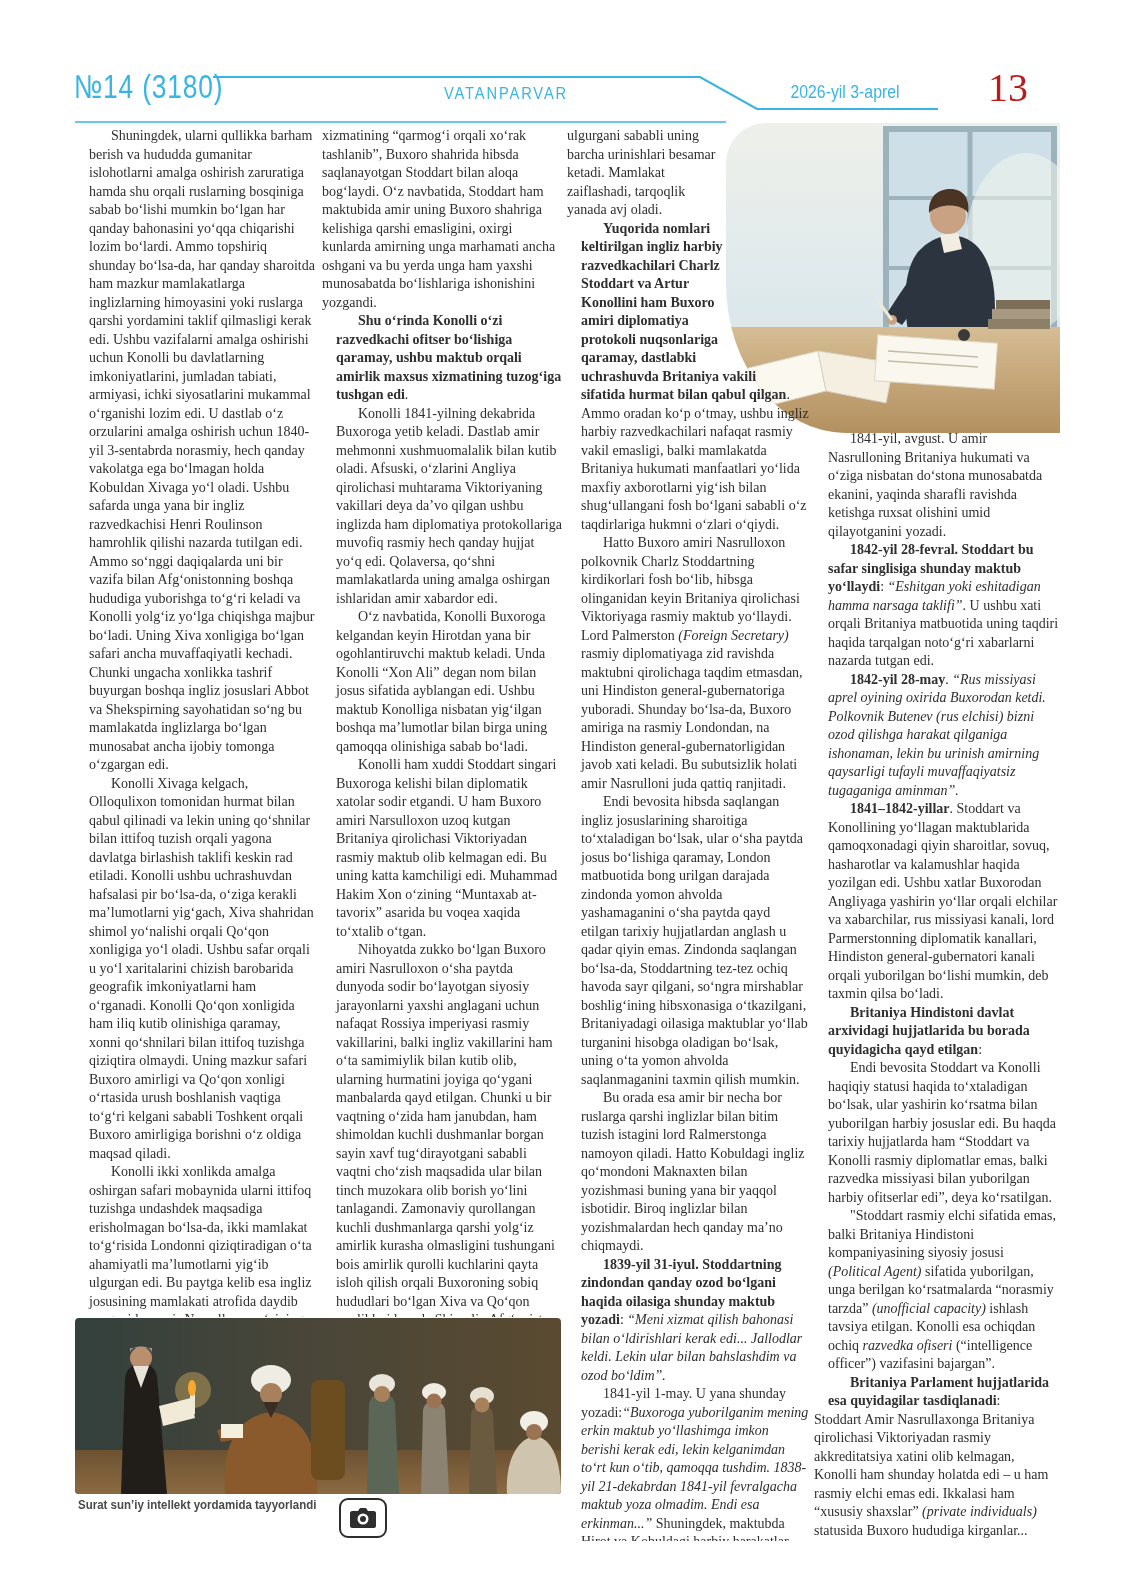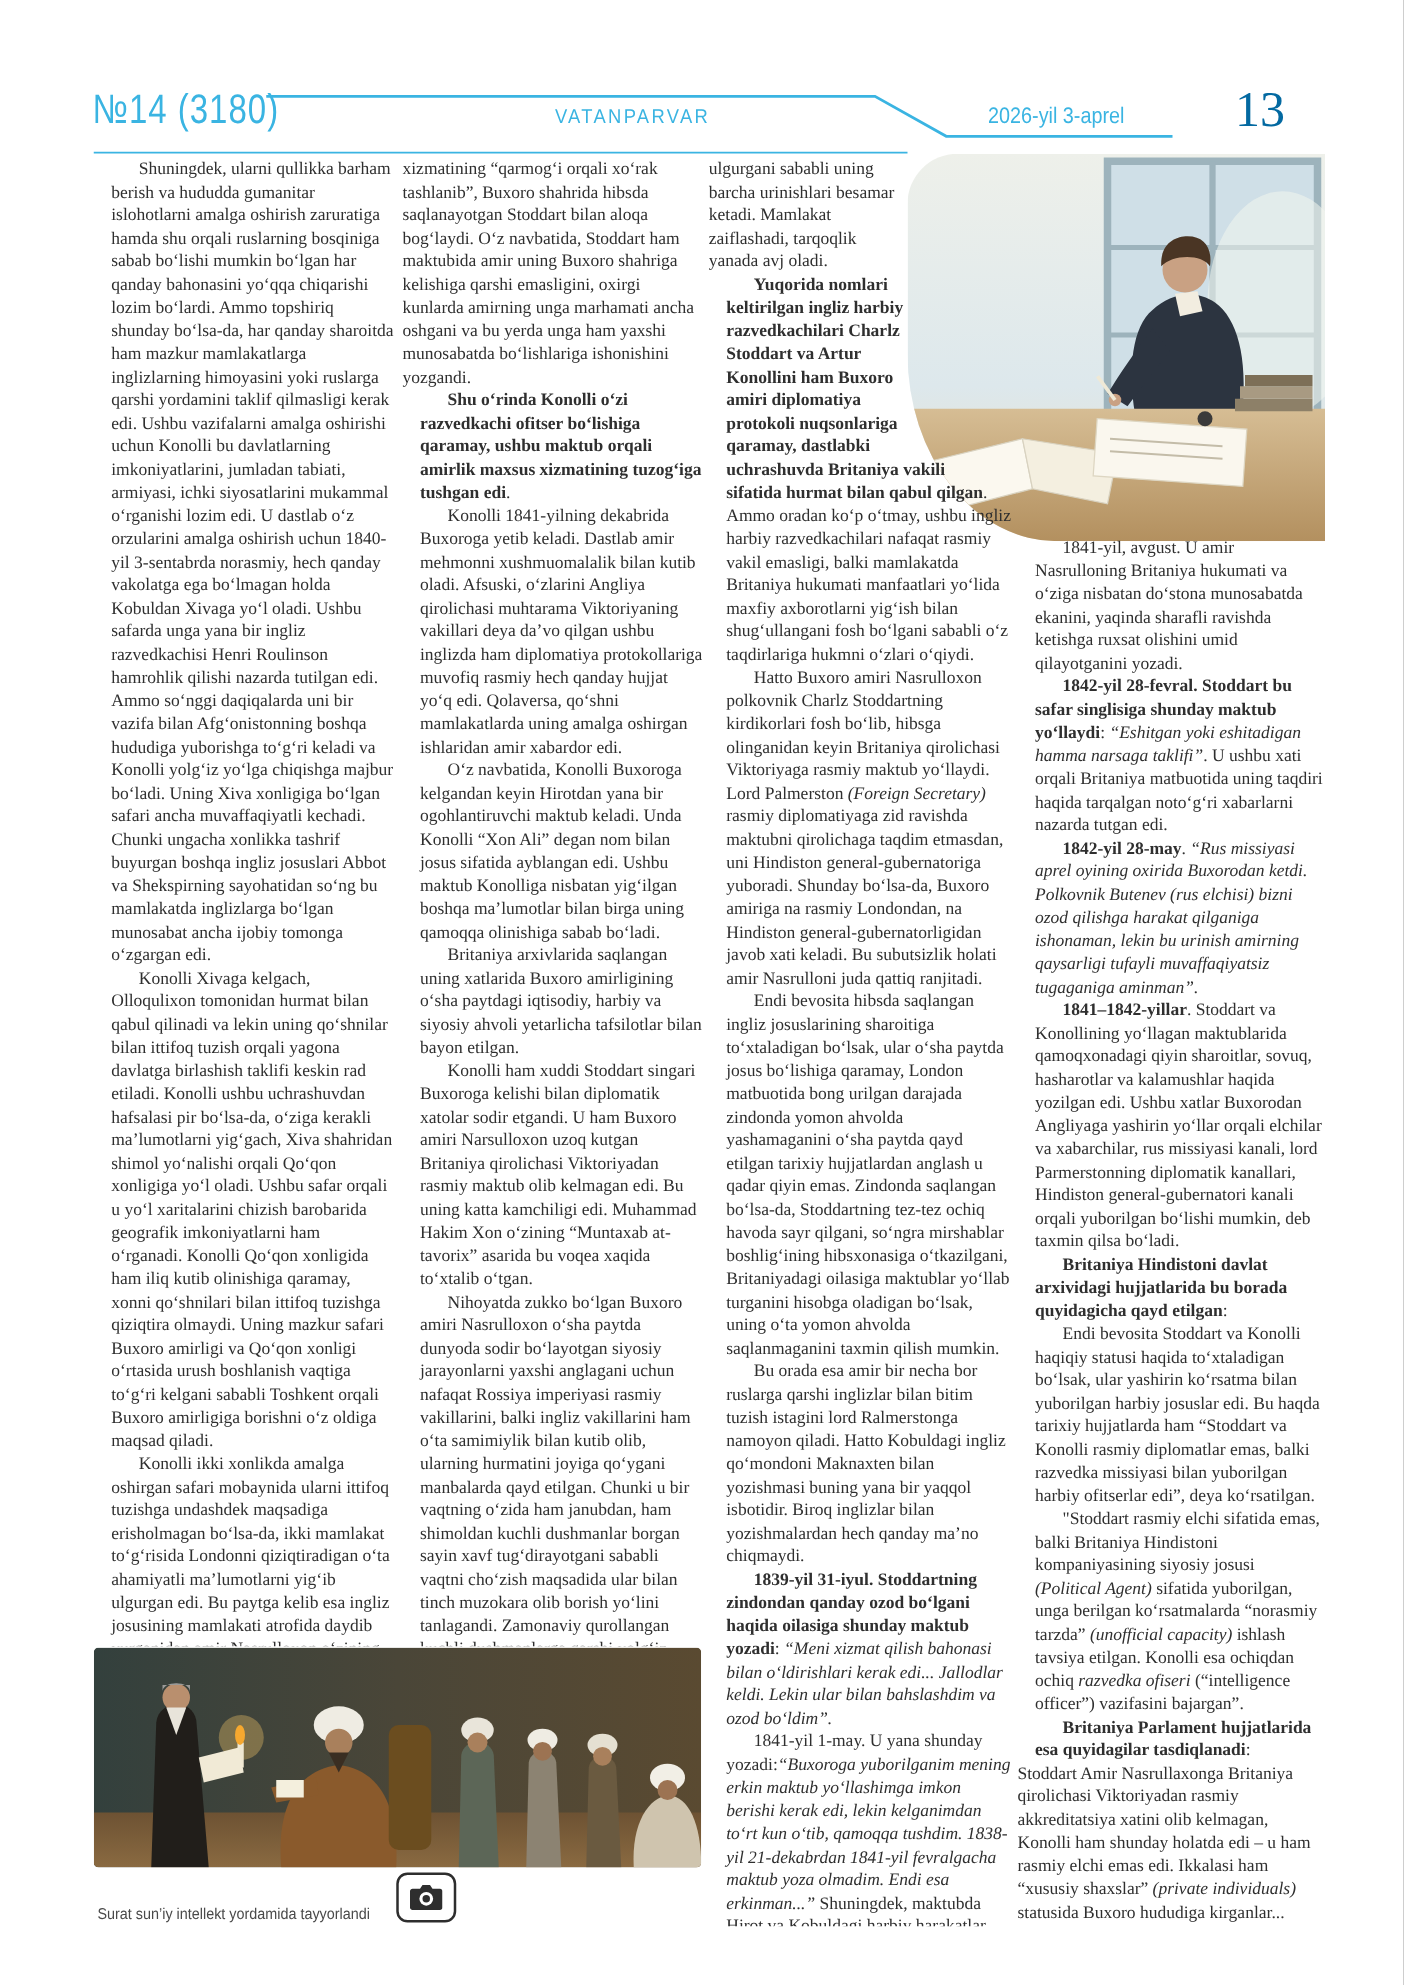--- a/index.html
+++ b/index.html
@@ -8,21 +8,21 @@
   
   .hdr-issue{position:absolute;left:74px;top:68px;font-family:"Liberation Sans",sans-serif;
              font-size:33px;font-weight:400;color:#3ab4e2;transform:scaleX(.80);transform-origin:left top;
              letter-spacing:1px;white-space:nowrap;}
   .hdr-masthead{position:absolute;left:406px;top:85px;width:200px;text-align:center;
              font-family:"Liberation Sans",sans-serif;font-size:16px;color:#3ab4e2;
              letter-spacing:2px;transform:scaleX(.92);transform-origin:center top;white-space:nowrap;}
   .hdr-date{position:absolute;left:765px;top:82px;width:160px;text-align:center;
              font-family:"Liberation Sans",sans-serif;font-size:18px;color:#3ab4e2;
              transform:scaleX(.88);transform-origin:center top;white-space:nowrap;}
-  .hdr-pagenum{position:absolute;left:988px;top:64px;font-size:40px;color:#0369a1;
+  .hdr-pagenum{position:absolute;left:988px;top:64px;font-size:40px;color:#b91c1c;
              font-family:"Liberation Serif",serif;}
   .hdr-lines{position:absolute;left:0;top:0;}
   
   .col{position:absolute;font-size:14px;line-height:18.5px;overflow:hidden;}
   .para{margin:0;}
   .ind{text-indent:22px;margin-left:14px;}
   .right{text-align:right;}
   .gap{margin-top:4px;}
   .seg-r{font-weight:normal;font-style:normal;}
   .seg-b{font-weight:bold;}
@@ -31,21 +31,21 @@
   #col2{left:322px;top:127px;width:240px;height:1190px;}
   #col3{left:567px;top:127px;width:242px;height:1414px;}
   #col4{left:814px;top:430px;width:246px;height:1115px;}
   .col3-spacer{float:right;width:84px;height:250px;
      shape-outside:ellipse(100% 100% at 100% 0%);shape-margin:6px;}
   
   .img-top{position:absolute;left:726px;top:123px;width:334px;height:310px;overflow:hidden;
            border-bottom-left-radius:120px 150px;border-top-left-radius:40px;}
   .img-bottom{position:absolute;left:75px;top:1318px;width:486px;height:176px;overflow:hidden;border-radius:4px;}
   
-  .caption-row{position:absolute;left:78px;top:1498px;display:flex;align-items:flex-end;gap:2px;}
+  .caption-row{position:absolute;left:78px;top:1498px;display:flex;align-items:flex-start;gap:2px;font-weight:bold;}
   .caption-text{font-family:"Liberation Sans",sans-serif;font-size:12.5px;color:#4a4a4a;
                 transform:scaleX(.92);transform-origin:left center;white-space:nowrap;}
   .camera-box{width:44px;height:36px;border:2.5px solid #2e2e2e;border-radius:9px;background:#fff;
               display:flex;align-items:center;justify-content:center;flex:0 0 auto;}
 </style>
 </head>
 <body>
 
 <div class="page">
 
@@ -108,21 +108,20 @@
   <div id="col1" class="col">
       <p class="para ind"><span class="seg-r">Shuningdek, ularni qullikka barham berish va hududda gumanitar islohotlarni amalga oshirish zaruratiga hamda shu orqali ruslarning bosqiniga sabab bo‘lishi mumkin bo‘lgan har qanday bahonasini yo‘qqa chiqarishi lozim bo‘lardi. Ammo topshiriq shunday bo‘lsa-da, har qanday sharoitda ham mazkur mamlakatlarga inglizlarning himoyasini yoki ruslarga qarshi yordamini taklif qilmasligi kerak edi. Ushbu vazifalarni amalga oshirishi uchun Konolli bu davlatlarning imkoniyatlarini, jumladan tabiati, armiyasi, ichki siyosatlarini mukammal o‘rganishi lozim edi. U dastlab o‘z orzularini amalga oshirish uchun 1840-yil 3-sentabrda norasmiy, hech qanday vakolatga ega bo‘lmagan holda Kobuldan Xivaga yo‘l oladi. Ushbu safarda unga yana bir ingliz razvedkachisi Henri Roulinson hamrohlik qilishi nazarda tutilgan edi. Ammo so‘nggi daqiqalarda uni bir vazifa bilan Afg‘onistonning boshqa hududiga yuborishga to‘g‘ri keladi va Konolli yolg‘iz yo‘lga chiqishga majbur bo‘ladi. Uning Xiva xonligiga bo‘lgan safari ancha muvaffaqiyatli kechadi. Chunki ungacha xonlikka tashrif buyurgan boshqa ingliz josuslari Abbot va Shekspirning sayohatidan so‘ng bu mamlakatda inglizlarga bo‘lgan munosabat ancha ijobiy tomonga o‘zgargan edi.</span></p>
       <p class="para ind"><span class="seg-r">Konolli Xivaga kelgach, Olloqulixon tomonidan hurmat bilan qabul qilinadi va lekin uning qo‘shnilar bilan ittifoq tuzish orqali yagona davlatga birlashish taklifi keskin rad etiladi. Konolli ushbu uchrashuvdan hafsalasi pir bo‘lsa-da, o‘ziga kerakli ma’lumotlarni yig‘gach, Xiva shahridan shimol yo‘nalishi orqali Qo‘qon xonligiga yo‘l oladi. Ushbu safar orqali u yo‘l xaritalarini chizish barobarida geografik imkoniyatlarni ham o‘rganadi. Konolli Qo‘qon xonligida ham iliq kutib olinishiga qaramay, xonni qo‘shnilari bilan ittifoq tuzishga qiziqtira olmaydi. Uning mazkur safari Buxoro amirligi va Qo‘qon xonligi o‘rtasida urush boshlanish vaqtiga to‘g‘ri kelgani sababli Toshkent orqali Buxoro amirligiga borishni o‘z oldiga maqsad qiladi.</span></p>
       <p class="para ind"><span class="seg-r">Konolli ikki xonlikda amalga oshirgan safari mobaynida ularni ittifoq tuzishga undashdek maqsadiga erisholmagan bo‘lsa-da, ikki mamlakat to‘g‘risida Londonni qiziqtiradigan o‘ta ahamiyatli ma’lumotlarni yig‘ib ulgurgan edi. Bu paytga kelib esa ingliz josusining mamlakati atrofida daydib yurganidan amir Nasrulloxon o‘zining josuslik tarmog‘i orqali allaqachon xabardor edi. Ingliz josusi Konolli Kobuldan 1840-yilning sentabr oyi boshida yo‘lga chiqqanidan buyon uning har bir qadamini amirlik maxsus xizmati kuzatib kelayotganidan bexabar edi.</span></p>
     </div>
   <div id="col2" class="col">
       <p class="para"><span class="seg-r">xizmatining “qarmog‘i orqali xo‘rak tashlanib”, Buxoro shahrida hibsda saqlanayotgan Stoddart bilan aloqa bog‘laydi. O‘z navbatida, Stoddart ham maktubida amir uning Buxoro shahriga kelishiga qarshi emasligini, oxirgi kunlarda amirning unga marhamati ancha oshgani va bu yerda unga ham yaxshi munosabatda bo‘lishlariga ishonishini yozgandi.</span></p>
       <p class="para ind"><span class="seg-b">Shu o‘rinda Konolli o‘zi razvedkachi ofitser bo‘lishiga qaramay, ushbu maktub orqali amirlik maxsus xizmatining tuzog‘iga tushgan edi</span><span class="seg-r">.</span></p>
       <p class="para ind"><span class="seg-r">Konolli 1841-yilning dekabrida Buxoroga yetib keladi. Dastlab amir mehmonni xushmuomalalik bilan kutib oladi. Afsuski, o‘zlarini Angliya qirolichasi muhtarama Viktoriyaning vakillari deya da’vo qilgan ushbu inglizda ham diplomatiya protokollariga muvofiq rasmiy hech qanday hujjat yo‘q edi. Qolaversa, qo‘shni mamlakatlarda uning amalga oshirgan ishlaridan amir xabardor edi.</span></p>
       <p class="para ind"><span class="seg-r">O‘z navbatida, Konolli Buxoroga kelgandan keyin Hirotdan yana bir ogohlantiruvchi maktub keladi. Unda Konolli “Xon Ali” degan nom bilan josus sifatida ayblangan edi. Ushbu maktub Konolliga nisbatan yig‘ilgan boshqa ma’lumotlar bilan birga uning qamoqqa olinishiga sabab bo‘ladi.</span></p>
-      <p class="para ind"><span class="seg-r">Britaniya arxivlarida saqlangan uning xatlarida Buxoro amirligining o‘sha paytdagi iqtisodiy, harbiy va siyosiy ahvoli yetarlicha tafsilotlar bilan bayon etilgan.</span></p>
       <p class="para ind"><span class="seg-r">Konolli ham xuddi Stoddart singari Buxoroga kelishi bilan diplomatik xatolar sodir etgandi. U ham Buxoro amiri Narsulloxon uzoq kutgan Britaniya qirolichasi Viktoriyadan rasmiy maktub olib kelmagan edi. Bu uning katta kamchiligi edi. Muhammad Hakim Xon o‘zining “Muntaxab at-tavorix” asarida bu voqea xaqida to‘xtalib o‘tgan.</span></p>
       <p class="para ind"><span class="seg-r">Nihoyatda zukko bo‘lgan Buxoro amiri Nasrulloxon o‘sha paytda dunyoda sodir bo‘layotgan siyosiy jarayonlarni yaxshi anglagani uchun nafaqat Rossiya imperiyasi rasmiy vakillarini, balki ingliz vakillarini ham o‘ta samimiylik bilan kutib olib, ularning hurmatini joyiga qo‘ygani manbalarda qayd etilgan. Chunki u bir vaqtning o‘zida ham janubdan, ham shimoldan kuchli dushmanlar borgan sayin xavf tug‘dirayotgani sababli vaqtni cho‘zish maqsadida ular bilan tinch muzokara olib borish yo‘lini tanlagandi. Zamonaviy qurollangan kuchli dushmanlarga qarshi yolg‘iz amirlik kurasha olmasligini tushungani bois amirlik qurolli kuchlarini qayta isloh qilish orqali Buxoroning sobiq hududlari bo‘lgan Xiva va Qo‘qon xonliklari hamda Shimoliy Afg‘oniston hududlarini o‘z mamlakati tarkibiga qo‘shib, yagona kuchli davlat qurishga intiladi. Ammo imperiyalar josuslik tarmoqlari mintaqa davlatlari ichkarisiga allaqachon kirib</span></p>
     </div>
   <div id="col3" class="col">
       <span class="col3-spacer"></span>
       <p class="para"><span class="seg-r">ulgurgani sababli uning barcha urinishlari besamar ketadi. Mamlakat zaiflashadi, tarqoqlik yanada avj oladi.</span></p>
       <p class="para ind"><span class="seg-b">Yuqorida nomlari keltirilgan ingliz harbiy razvedkachilari Charlz Stoddart va Artur Konollini ham Buxoro amiri diplomatiya protokoli nuqsonlariga qaramay, dastlabki uchrashuvda Britaniya vakili sifatida hurmat bilan qabul qilgan</span><span class="seg-r">. Ammo oradan ko‘p o‘tmay, ushbu ingliz harbiy razvedkachilari nafaqat rasmiy vakil emasligi, balki mamlakatda Britaniya hukumati manfaatlari yo‘lida maxfiy axborotlarni yig‘ish bilan shug‘ullangani fosh bo‘lgani sababli o‘z taqdirlariga hukmni o‘zlari o‘qiydi.</span></p>
       <p class="para ind"><span class="seg-r">Hatto Buxoro amiri Nasrulloxon polkovnik Charlz Stoddartning kirdikorlari fosh bo‘lib, hibsga olinganidan keyin Britaniya qirolichasi Viktoriyaga rasmiy maktub yo‘llaydi. Lord Palmerston </span><span class="seg-i">(Foreign Secretary)</span><span class="seg-r"> rasmiy diplomatiyaga zid ravishda maktubni qirolichaga taqdim etmasdan, uni Hindiston general-gubernatoriga yuboradi. Shunday bo‘lsa-da, Buxoro amiriga na rasmiy Londondan, na Hindiston general-gubernatorligidan javob xati keladi. Bu subutsizlik holati amir Nasrulloni juda qattiq ranjitadi.</span></p>
       <p class="para ind"><span class="seg-r">Endi bevosita hibsda saqlangan ingliz josuslarining sharoitiga to‘xtaladigan bo‘lsak, ular o‘sha paytda josus bo‘lishiga qaramay, London matbuotida bong urilgan darajada zindonda yomon ahvolda yashamaganini o‘sha paytda qayd etilgan tarixiy hujjatlardan anglash u qadar qiyin emas. Zindonda saqlangan bo‘lsa-da, Stoddartning tez-tez ochiq havoda sayr qilgani, so‘ngra mirshablar boshlig‘ining hibsxonasiga o‘tkazilgani, Britaniyadagi oilasiga maktublar yo‘llab turganini hisobga oladigan bo‘lsak, uning o‘ta yomon ahvolda saqlanmaganini taxmin qilish mumkin.</span></p>
       <p class="para ind"><span class="seg-r">Bu orada esa amir bir necha bor ruslarga qarshi inglizlar bilan bitim tuzish istagini lord Ralmerstonga namoyon qiladi. Hatto Kobuldagi ingliz qo‘mondoni Maknaxten bilan yozishmasi buning yana bir yaqqol isbotidir. Biroq inglizlar bilan yozishmalardan hech qanday ma’no chiqmaydi.</span></p>

